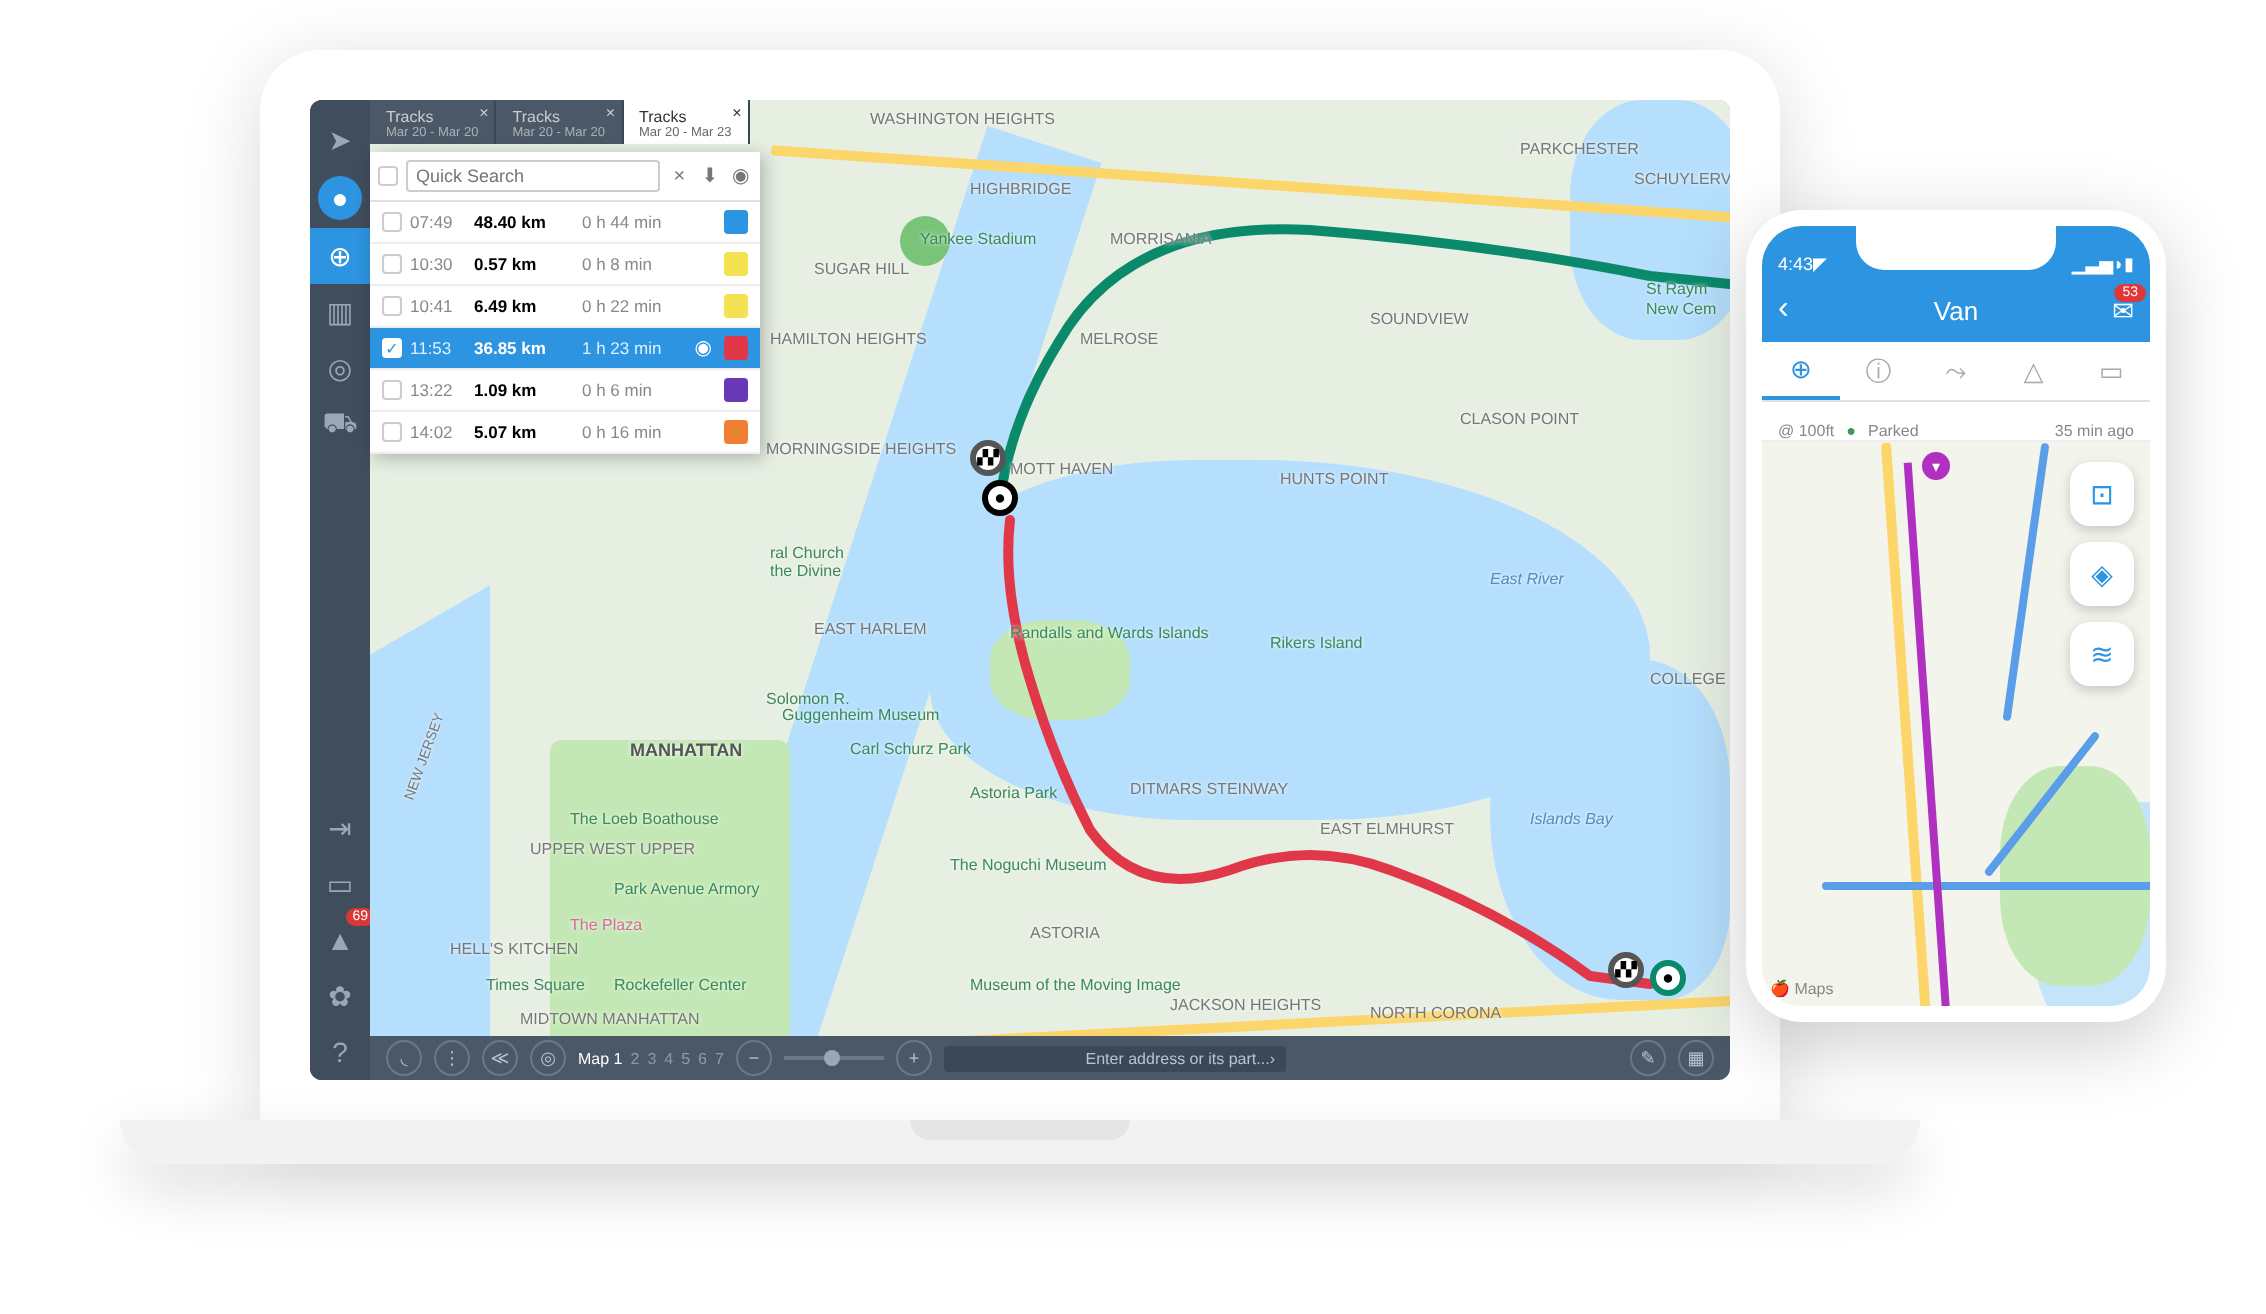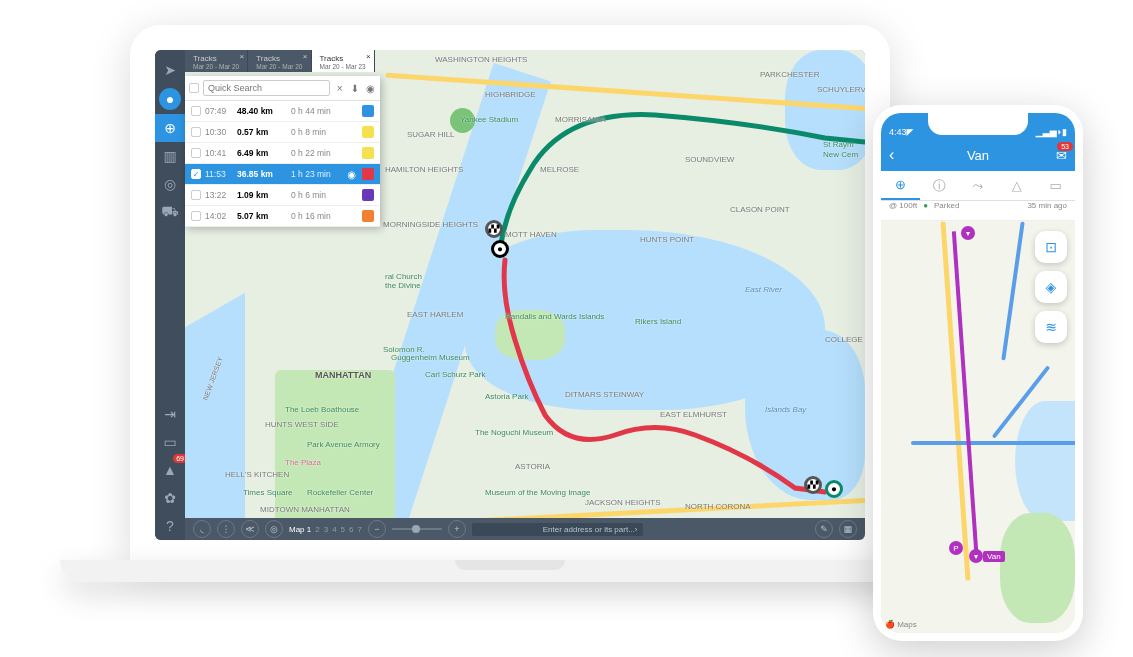--- a/index.html
+++ b/index.html
@@ -46,32 +46,32 @@
 .bbtn{width:18px;height:18px;border-radius:50%;border:1px solid #6a7887;display:flex;align-items:center;justify-content:center;font-size:9px;cursor:pointer}
 .mapnum{display:flex;gap:4px;font-size:8px;align-items:center}
 .mapnum span{opacity:.6}
 .mapnum .cur{color:#fff;opacity:1}
 .addr{flex:1;max-width:200px;background:#3a4857;padding:2px 6px;border-radius:2px;font-size:8px;display:flex;justify-content:flex-end}
 .slider{width:50px;height:2px;background:#6a7887;position:relative}
 .slider::after{content:"";position:absolute;left:20px;top:-3px;width:8px;height:8px;background:#9aa8b6;border-radius:50%}
 .marker{position:absolute;width:18px;height:18px;border-radius:50%;border:3px solid;background:#fff;display:flex;align-items:center;justify-content:center;font-size:9px;z-index:3}
 .marker.start{border-color:#000}
 .marker.end{border-color:#0a8a6a}
-.phone{position:absolute;right:50px;top:105px;width:210px;height:536px;background:#fff;border-radius:28px;box-shadow:0 10px 40px rgba(0,0,0,.2);padding:8px}
+.phone{position:absolute;right:50px;top:105px;width:210px;height:406px;background:#fff;border-radius:28px;box-shadow:0 10px 40px rgba(0,0,0,.2);padding:8px}
 .phone-notch{position:absolute;left:50%;top:8px;transform:translateX(-50%);width:100px;height:22px;background:#fff;border-radius:0 0 14px 14px;z-index:10}
 .pscreen{width:100%;height:100%;border-radius:20px;overflow:hidden;position:relative;background:#eaf0e5}
 .pstatus{height:26px;background:#2c94e0;display:flex;justify-content:space-between;align-items:flex-end;padding:0 8px 2px;color:#fff;font-size:9px}
 .pheader{height:32px;background:#2c94e0;display:flex;align-items:center;justify-content:center;color:#fff;font-size:13px;position:relative}
 .pback{position:absolute;left:8px;font-size:16px}
 .pmail{position:absolute;right:8px;display:flex;align-items:center}
 .pmail-badge{background:#e03838;color:#fff;font-size:7px;padding:1px 4px;border-radius:8px;position:absolute;top:-6px;right:-6px}
 .ptabs{height:30px;background:#fff;display:flex;border-bottom:1px solid #e0e0e0}
 .ptab{flex:1;display:flex;align-items:center;justify-content:center;color:#aaa;font-size:13px}
 .ptab.active{color:#2c94e0;border-bottom:2px solid #2c94e0}
-.pinfo{height:20px;background:#fff;display:flex;align-items:flex-start;padding:0 8px;font-size:8px;color:#888;gap:6px;border-bottom:1px solid #eee}
+.pinfo{height:20px;background:#fff;display:flex;align-items:flex-end;padding:0 8px;font-size:8px;color:#888;gap:6px;border-bottom:1px solid #eee}
 .pmap{position:absolute;left:0;right:0;top:108px;bottom:0;background:#f3f5ed}
 .pwater{position:absolute;background:#c4e4fb}
 .proad{position:absolute;background:#fcd66a;width:5px;border-radius:2px}
 .proad-b{position:absolute;background:#5a9de8;width:4px;border-radius:2px}
 .ptrack{position:absolute;background:#b030c0;width:4px}
 .pfab{position:absolute;right:8px;width:32px;height:32px;background:#fff;border-radius:10px;box-shadow:0 2px 6px rgba(0,0,0,.2);display:flex;align-items:center;justify-content:center;color:#2c94e0;font-size:14px;cursor:pointer}
 .pmarker{position:absolute;width:14px;height:14px;border-radius:50%;background:#b030c0;color:#fff;font-size:8px;display:flex;align-items:center;justify-content:center}
 .plabel{position:absolute;background:#b030c0;color:#fff;font-size:8px;padding:1px 4px;border-radius:2px}
 .pmaps-attr{position:absolute;left:4px;bottom:4px;font-size:8px;color:#888}
 </style>
@@ -148,21 +148,21 @@
         <div class="label" style="left:560px;top:235px;color:#5a8ab8;font-style:italic">East River</div>
         <div class="label" style="left:198px;top:295px;color:#3a8a5a">Solomon R.</div>
         <div class="label" style="left:206px;top:303px;color:#3a8a5a">Guggenheim Museum</div>
         <div class="label label-b" style="left:130px;top:320px">MANHATTAN</div>
         <div class="label" style="left:240px;top:320px;color:#3a8a5a">Carl Schurz Park</div>
         <div class="label" style="left:300px;top:342px;color:#3a8a5a">Astoria Park</div>
         <div class="label" style="left:380px;top:340px">DITMARS STEINWAY</div>
         <div class="label" style="left:475px;top:360px">EAST ELMHURST</div>
         <div class="label" style="left:580px;top:355px;color:#5a8ab8;font-style:italic">Islands Bay</div>
         <div class="label" style="left:100px;top:355px;color:#3a8a5a">The Loeb Boathouse</div>
-        <div class="label" style="left:80px;top:370px">HUNTS WEST SIDE</div>
+        <div class="label" style="left:80px;top:370px">UPPER WEST UPPER</div>
         <div class="label" style="left:290px;top:378px;color:#3a8a5a">The Noguchi Museum</div>
         <div class="label" style="left:122px;top:390px;color:#3a8a5a">Park Avenue Armory</div>
         <div class="label" style="left:100px;top:408px;color:#d86a9a">The Plaza</div>
         <div class="label" style="left:40px;top:420px">HELL'S KITCHEN</div>
         <div class="label" style="left:330px;top:412px">ASTORIA</div>
         <div class="label" style="left:58px;top:438px;color:#3a8a5a">Times Square</div>
         <div class="label" style="left:122px;top:438px;color:#3a8a5a">Rockefeller Center</div>
         <div class="label" style="left:400px;top:448px">JACKSON HEIGHTS</div>
         <div class="label" style="left:500px;top:452px">NORTH CORONA</div>
         <div class="label" style="left:75px;top:455px">MIDTOWN MANHATTAN</div>

